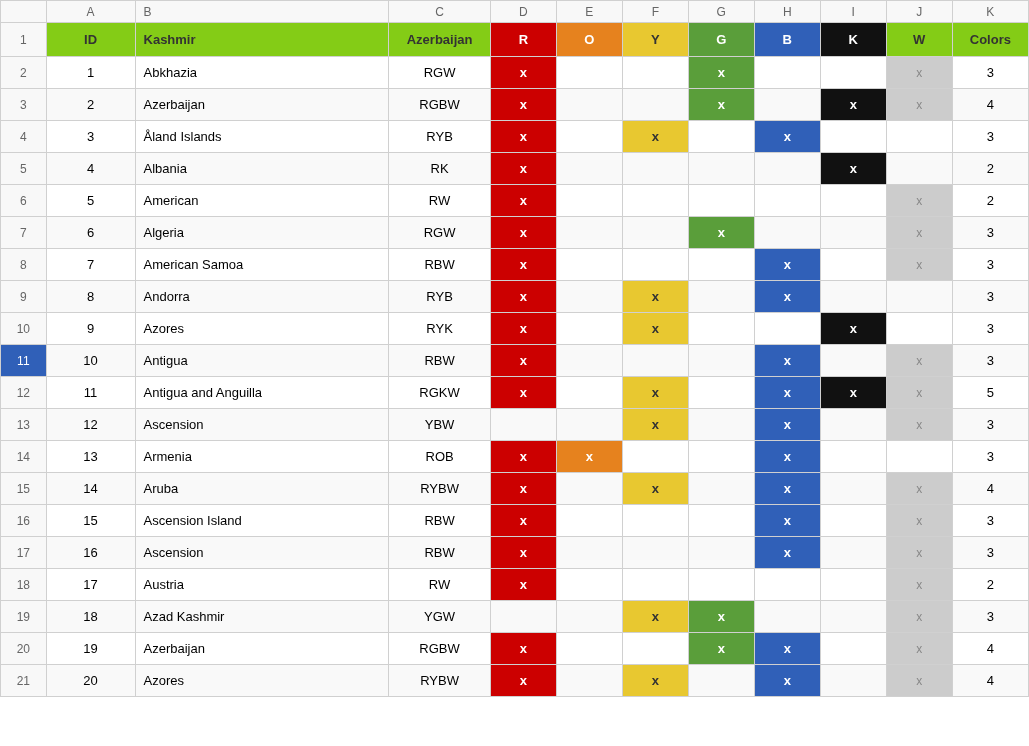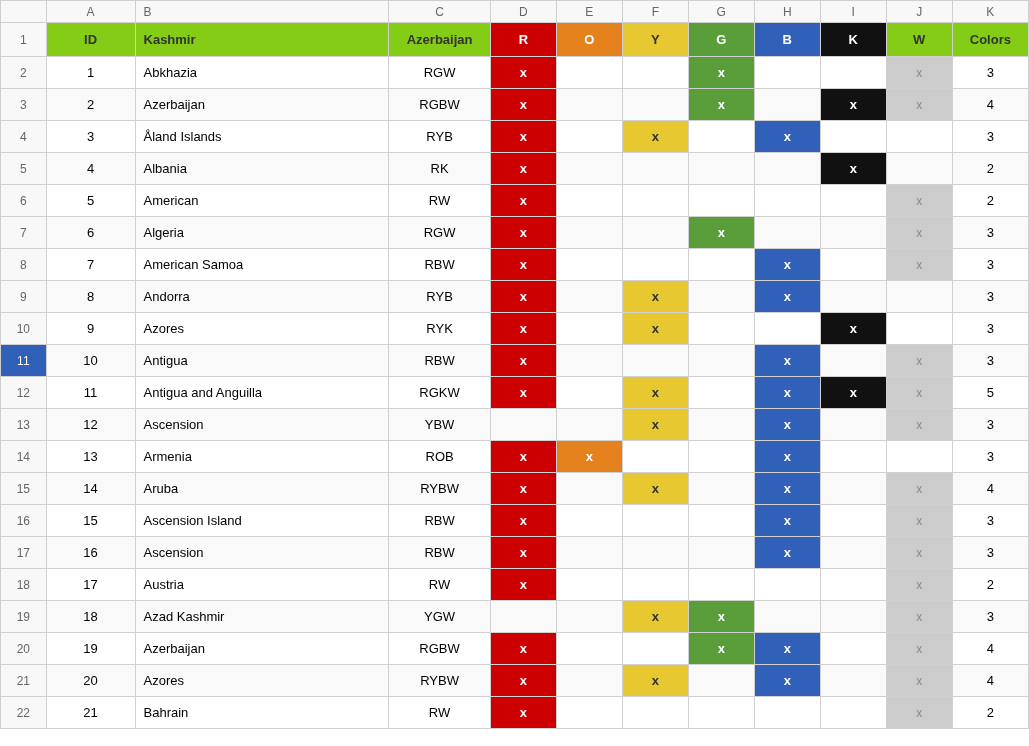--- a/index.html
+++ b/index.html
@@ -431,28 +431,14 @@
         <td class="col-c">RYBW</td>
         <td class="col-d mark-r">x</td>
         <td class="col-e"></td>
         <td class="col-f mark-y">x</td>
         <td class="col-g"></td>
         <td class="col-h mark-b">x</td>
         <td class="col-i"></td>
         <td class="col-j mark-w">x</td>
         <td class="col-k">4</td>
       </tr>
-      <tr class="data-row">
-        <td class="col-row-num">22</td>
-        <td class="col-a">21</td>
-        <td class="col-b">Bahrain</td>
-        <td class="col-c">RW</td>
-        <td class="col-d mark-r">x</td>
-        <td class="col-e"></td>
-        <td class="col-f"></td>
-        <td class="col-g"></td>
-        <td class="col-h"></td>
-        <td class="col-i"></td>
-        <td class="col-j mark-w">x</td>
-        <td class="col-k">2</td>
-      </tr>
     </tbody>
 </table>
 
 </body></html>

